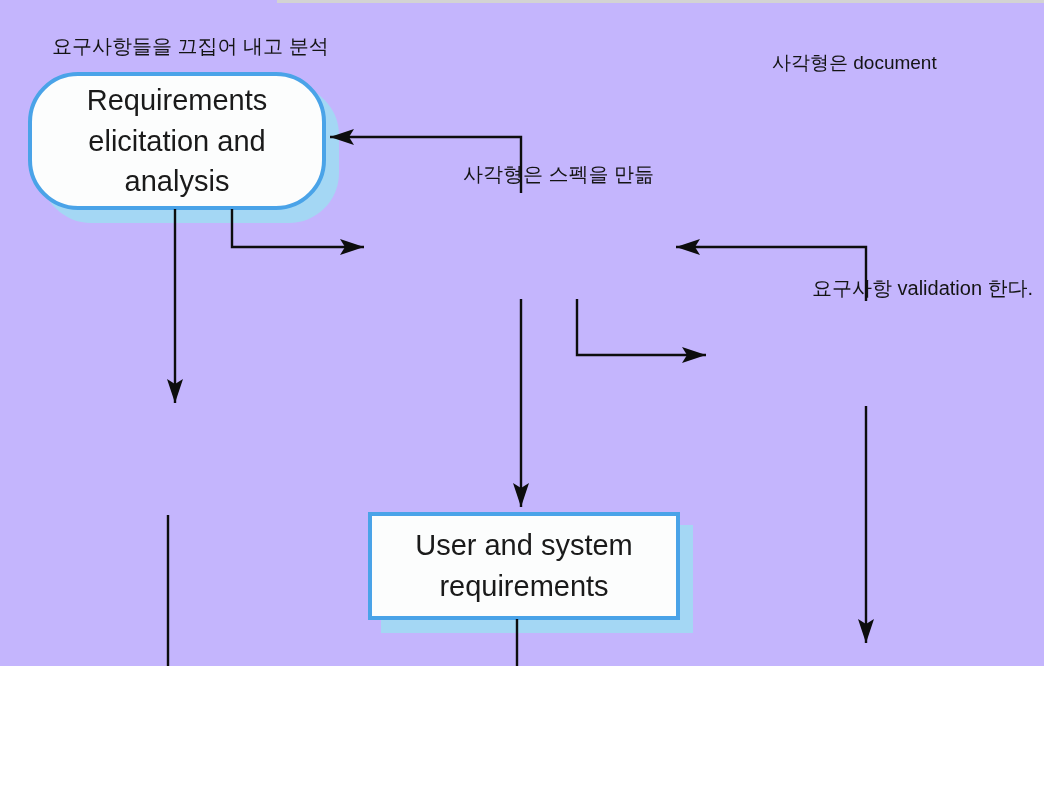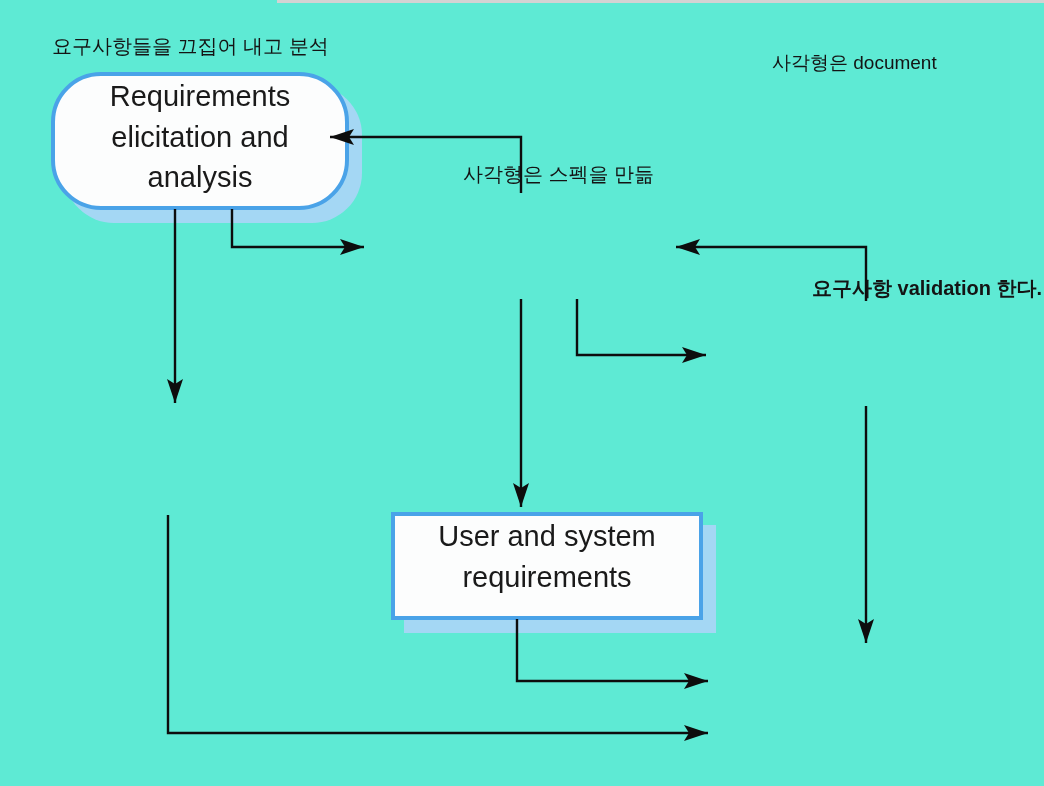--- a/index.html
+++ b/index.html
@@ -5,53 +5,52 @@
   :root{
     --node-border:#4aa3e8;
     --node-shadow:#a4d7f4;
     --arrow:#0d0d0d;
     --text:#1a1a1a;
     --topline:#d3d3d3;
   }
   html,body{margin:0;padding:0;background:#ffffff;}
   .canvas{
     position:relative;
-    width:1044px;height:786px;
+    width:1044px;height:666px;
     overflow:hidden;
-    background:#5eead4;
+    background:#c4b5fd;
     font-family:"Liberation Sans","DejaVu Sans",sans-serif;
     color:var(--text);
   }
   .topline{
     position:absolute;left:277px;top:0;width:767px;height:3px;
     background:var(--topline);
   }
   .note{
     position:absolute;
     font-size:20px;
     color:#141414;
     white-space:nowrap;
   }
   .note-elicitation{left:52px;top:33px;}
   .note-specification{left:463px;top:161px;}
-  .note-validation{left:812px;top:275px;font-weight:bold;}
+  .note-validation{left:812px;top:275px;}
   .legend{
     position:absolute;left:772px;top:21px;
     font-size:19px;line-height:28px;color:#141414;margin-top:28px;
   }
   .node{
     position:absolute;
     box-sizing:border-box;
     background:#fcfdfd;
     border:4px solid var(--node-border);
-    display:flex;align-items:flex-start;justify-content:center;
+    display:flex;align-items:center;justify-content:center;
     text-align:center;
     font-size:29px;line-height:1.40;
     color:var(--text);
-    margin-left:23px;
   }
   .node .label{display:block;max-width:250px;}
   .activity{
     border-radius:50px;
     box-shadow:13px 13px 0 0 var(--node-shadow);
   }
   .document{
     box-shadow:13px 13px 0 0 var(--node-shadow);
   }
   .n-elicitation{left:28px;top:72px;width:298px;height:138px;}

